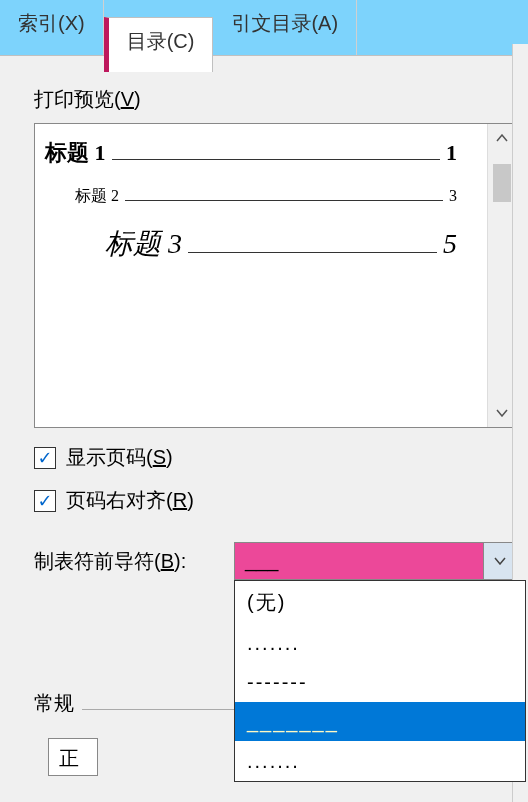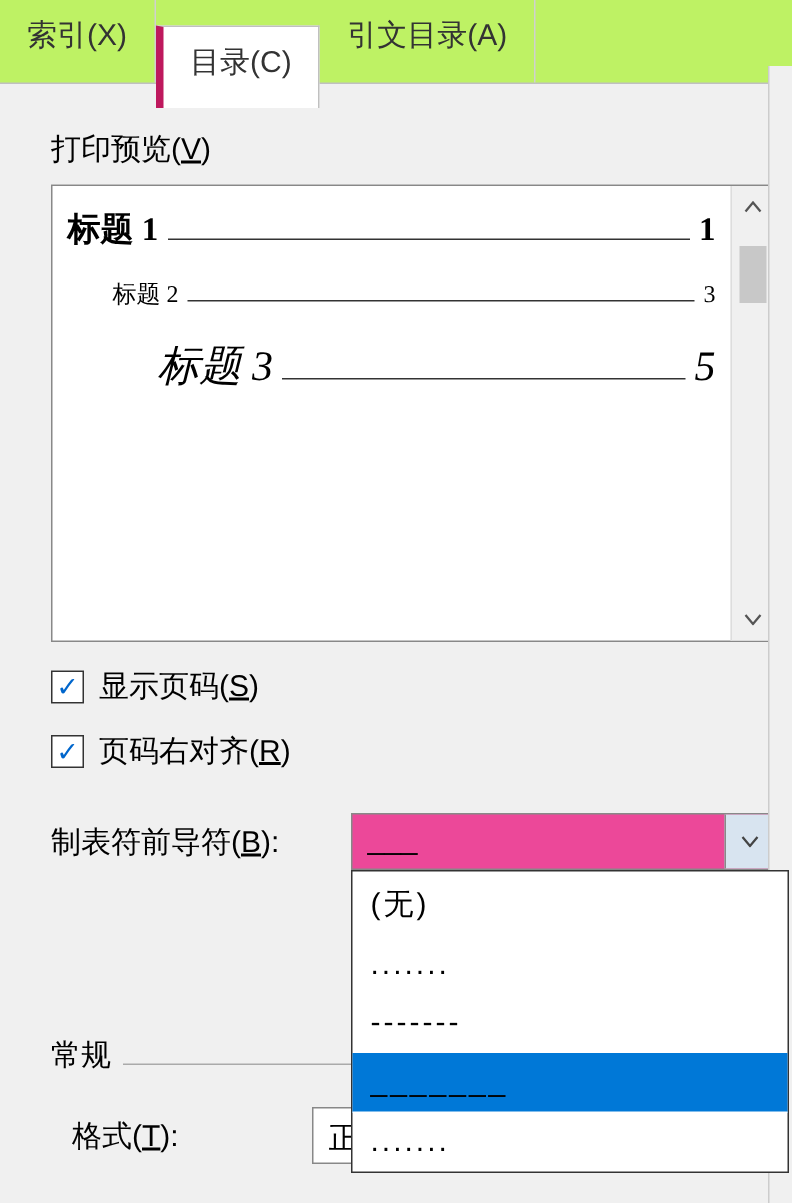--- a/index.html
+++ b/index.html
@@ -7,21 +7,21 @@
       font-family: "Microsoft YaHei", "SimSun", sans-serif;
       font-size: 20px;
       background: #f0f0f0;
       width: 528px;
       height: 802px;
       overflow: hidden;
       position: relative;
     }
     .tabs {
       display: flex;
-      background: #bef264;
+      background: #7dd3fc;
       border-bottom: 1px solid #c0c0c0;
       height: 56px;
     }
     .tab {
       padding: 10px 18px;
       color: #333;
       border-right: 1px solid #d0d0d0;
       cursor: pointer;
       white-space: nowrap;
     }
@@ -41,20 +41,21 @@
     }
     .label {
       margin: 18px 0 10px 0;
       font-size: 20px;
     }
     .preview-container {
       display: flex;
       border: 1px solid #888;
       background: #fff;
       height: 305px;
+      gap: 20px;
     }
     .preview-area {
       flex: 1;
       padding: 14px 10px;
       overflow: hidden;
     }
     .toc-line {
       display: flex;
       align-items: baseline;
       margin-bottom: 18px;
@@ -158,21 +159,21 @@
       border: 1px solid #333;
       z-index: 10;
     }
     .dropdown-item {
       padding: 8px 12px;
       font-size: 20px;
       letter-spacing: 2px;
     }
     .dropdown-item.selected {
       background: #0078d7;
-      color: #000000;
+      color: #fef9c3;
       border-bottom: 1px solid #fff;
     }
     .section-header {
       margin-top: 110px;
       font-size: 20px;
       padding-bottom: 4px;
     }
     .section-line {
       border-top: 1px solid #aaa;
       margin-left: 48px;
@@ -290,21 +291,18 @@
         <div class="dropdown-item selected">_______</div>
         <div class="dropdown-item">.......</div>
       </div>
     </div>
   </div>
 
   <div class="section-header">常规</div>
   <div class="section-line"></div>
 
   <div class="format-row">
-    <div class="format-label">
-      <span>格式(</span><span class="tab-underline">T</span><span>):</span>
-    </div>
     <div class="format-select">正</div>
   </div>
 
 </div>
 
 <div class="right-border"></div>
 
 </body></html>

